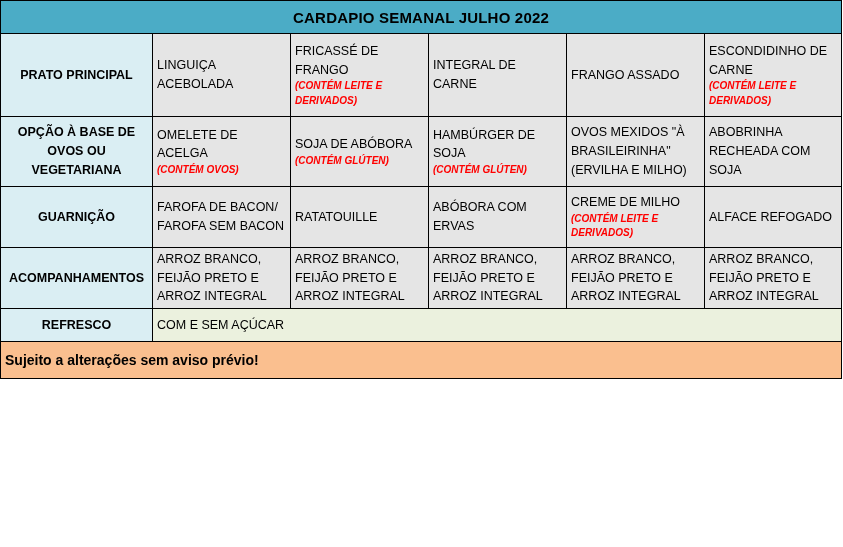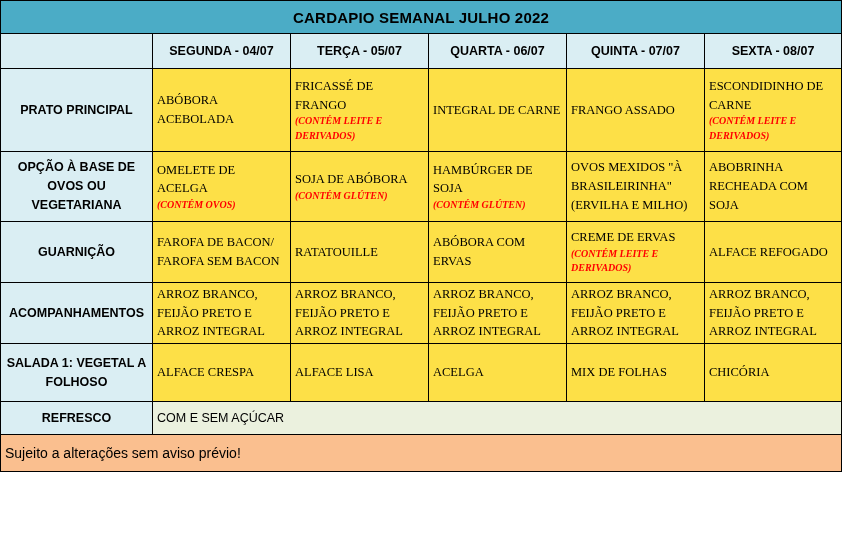--- a/index.html
+++ b/index.html
@@ -28,42 +28,41 @@
     letter-spacing:.2px;
     border-bottom:2px solid #000;
   }
   .day-head, .rlabel, .corner{
     background:#DAEEF3;
     font-weight:bold;
     font-size:12.5px;
   }
   .rlabel{line-height:1.5;}
   td.menu-cell{
-    background:#fde047;
+    background:#e5e5e5;
     font-size:12.5px;
     line-height:1.5;
-    font-family:Liberation Serif, serif;
   }
   .dish{white-space:pre-line;}
   .allergen{
     color:#FF0000;
     font-weight:bold;
     font-style:italic;
     font-size:10px;
     line-height:1.45;
   }
   .allergen:empty{display:none;}
   td.refresco-cell{
     background:#EBF1DE;
     font-weight:normal;
     font-size:12.5px;
   }
   td.footer-cell{
     background:#FABF8F;
-    font-weight:normal;
+    font-weight:bold;
     font-size:14px;
     color:#202020;
     border-left:1px solid #000;
     border-right:1px solid #000;
     border-bottom:none;
   }
   
   .h-title{height:33px}
   .h-head{height:35px}
   .h-r0{height:83px}
@@ -86,33 +85,25 @@
     <col style="width:138px">
       <col style="width:138px">
       <col style="width:137px">
   </colgroup>
 
   <tbody>
       <tr class="h-title">
     <th class="title-cell" colspan="6">CARDAPIO SEMANAL JULHO 2022</th>
   </tr>
 
-  <tr class="h-head">
-    <th class="corner"></th>
-    <th class="day-head">SEGUNDA - 04/07</th>
-    <th class="day-head">TERÇA - 05/07</th>
-    <th class="day-head">QUARTA - 06/07</th>
-    <th class="day-head">QUINTA - 07/07</th>
-    <th class="day-head">SEXTA - 08/07</th>
-  </tr>
 
   <tr class="h-r0">
     <th class="rlabel">PRATO PRINCIPAL</th>
     <td class="menu-cell">
-      <div class="dish">ABÓBORA ACEBOLADA</div>
+      <div class="dish">LINGUIÇA ACEBOLADA</div>
 
     </td>
     <td class="menu-cell">
       <div class="dish">FRICASSÉ DE FRANGO</div>
       <div class="allergen">(CONTÉM LEITE E DERIVADOS)</div>
     </td>
     <td class="menu-cell">
       <div class="dish">INTEGRAL DE CARNE</div>
 
     </td>
@@ -158,21 +149,21 @@
     </td>
     <td class="menu-cell">
       <div class="dish">RATATOUILLE</div>
 
     </td>
     <td class="menu-cell">
       <div class="dish">ABÓBORA COM ERVAS</div>
 
     </td>
     <td class="menu-cell">
-      <div class="dish">CREME DE ERVAS</div>
+      <div class="dish">CREME DE MILHO</div>
       <div class="allergen">(CONTÉM LEITE E DERIVADOS)</div>
     </td>
     <td class="menu-cell">
       <div class="dish">ALFACE REFOGADO</div>
 
     </td>
   </tr>
 
   <tr class="h-r3">
     <th class="rlabel">ACOMPANHAMENTOS</th>
@@ -186,38 +177,20 @@
       <div class="dish">ARROZ BRANCO, FEIJÃO PRETO E ARROZ INTEGRAL</div>
     </td>
     <td class="menu-cell">
       <div class="dish">ARROZ BRANCO, FEIJÃO PRETO E ARROZ INTEGRAL</div>
     </td>
     <td class="menu-cell">
       <div class="dish">ARROZ BRANCO, FEIJÃO PRETO E ARROZ INTEGRAL</div>
     </td>
   </tr>
 
-  <tr class="h-r4">
-    <th class="rlabel">SALADA 1: VEGETAL A FOLHOSO</th>
-    <td class="menu-cell">
-      <div class="dish">ALFACE CRESPA</div>
-    </td>
-    <td class="menu-cell">
-      <div class="dish">ALFACE LISA</div>
-    </td>
-    <td class="menu-cell">
-      <div class="dish">ACELGA</div>
-    </td>
-    <td class="menu-cell">
-      <div class="dish">MIX DE FOLHAS</div>
-    </td>
-    <td class="menu-cell">
-      <div class="dish">CHICÓRIA</div>
-    </td>
-  </tr>
 
 
   <tr class="h-refresco">
     <th class="rlabel">REFRESCO</th>
     <td class="refresco-cell" colspan="5">COM E SEM AÇÚCAR</td>
   </tr>
 
   <tr class="h-footer">
     <td class="footer-cell" colspan="6">Sujeito a alterações sem aviso prévio!</td>
   </tr>

